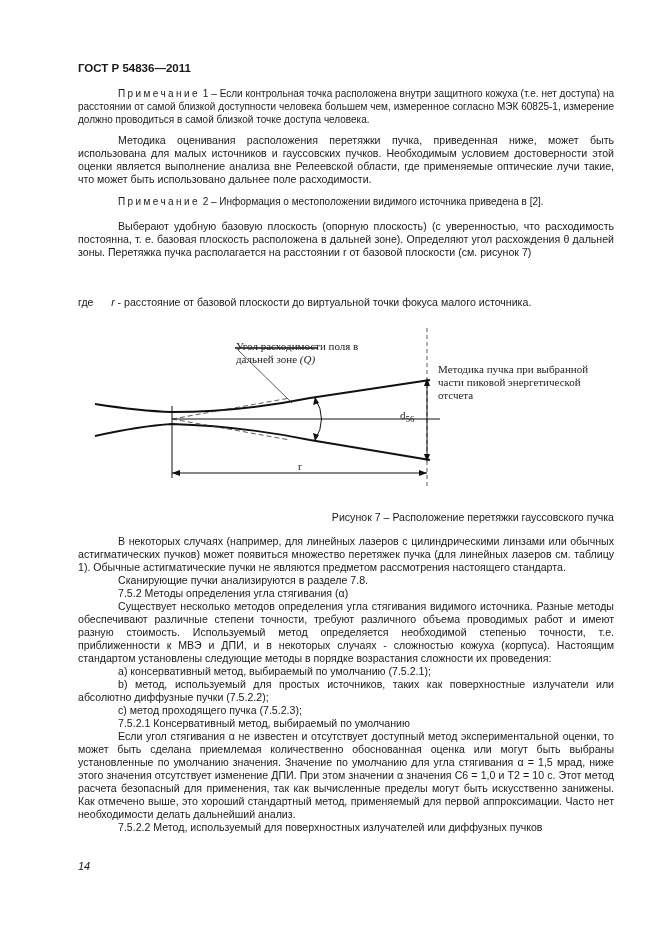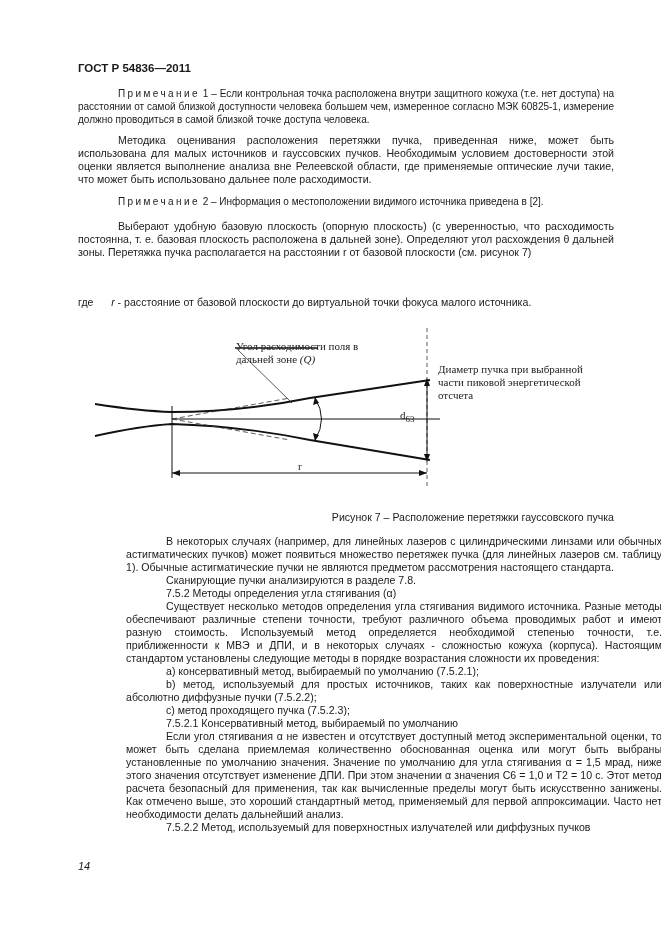--- a/index.html
+++ b/index.html
@@ -76,33 +76,33 @@
       <polygon points="367,155 359,152 359,158" fill="#111"></polygon>
 
       <line x1="175" y1="30" x2="258" y2="30" stroke="#111" stroke-width="1.6"></line>
       <line x1="178" y1="32" x2="232" y2="85" stroke="#111" stroke-width="0.7"></line>
     </svg>
     <div class="fig-text" style="left:176px; top:22px;">
       <div>Угол расходимости поля в</div>
       <div><span>дальней зоне </span><i>(Q)</i></div>
     </div>
     <div class="fig-text" style="left:340px; top:91px;">
-      <span>d</span><sub style="font-size:9px;">63</sub>
+      <span>d</span><sub style="font-size:9px;">56</sub>
     </div>
     <div class="fig-text" style="left:238px; top:142px;">r</div>
     <div class="fig-text" style="left:378px; top:45px; width:200px;">
-      <div>Диаметр пучка при выбранной</div>
+      <div>Методика пучка при выбранной</div>
       <div>части пиковой энергетической</div>
       <div>отсчета</div>
     </div>
   </div>
 
   <div class="caption">Рисунок 7 – Расположение перетяжки  гауссовского пучка</div>
 
-  <div class="block" style="top:535px;margin-left:48px;">
+  <div class="block" style="top:535px;">
     <p class="ind">В некоторых случаях (например, для линейных лазеров с цилиндрическими линзами или обычных астигматических пучков) может появиться множество перетяжек пучка (для линейных лазеров см. таблицу 1). Обычные астигматические пучки не являются предметом рассмотрения настоящего стандарта.</p>
     <p class="ind">Сканирующие пучки анализируются в разделе 7.8.</p>
     <p class="ind">7.5.2 Методы определения угла стягивания (α)</p>
     <p class="ind">Существует несколько методов определения угла стягивания видимого источника. Разные методы обеспечивают различные степени точности, требуют различного объема проводимых работ и имеют разную стоимость. Используемый метод определяется необходимой степенью точности, т.е. приближенности к МВЭ и ДПИ, и в некоторых случаях - сложностью кожуха (корпуса). Настоящим стандартом установлены следующие методы в порядке возрастания сложности их проведения:</p>
     <p class="ind">а) консервативный метод, выбираемый по умолчанию (7.5.2.1);</p>
     <p class="ind">b) метод, используемый для простых источников, таких как поверхностные излучатели или абсолютно диффузные пучки (7.5.2.2);</p>
     <p class="ind">с) метод проходящего пучка (7.5.2.3);</p>
     <p class="ind">7.5.2.1 Консервативный метод, выбираемый по умолчанию</p>
     <p class="ind">Если угол стягивания α не известен и отсутствует доступный  метод экспериментальной оценки, то может быть сделана приемлемая количественно обоснованная оценка или  могут быть выбраны установленные по умолчанию значения. Значение по умолчанию для угла стягивания  α = 1,5 мрад, ниже этого значения отсутствует изменение ДПИ. При этом значении α значения C6 = 1,0  и  T2 = 10 с. Этот метод расчета безопасный для применения, так как вычисленные пределы могут быть искусственно занижены. Как отмечено выше, это хороший стандартный метод, применяемый для первой аппроксимации. Часто нет необходимости делать дальнейший анализ.</p>
     <p class="ind">7.5.2.2 Метод, используемый для поверхностных излучателей или диффузных пучков</p>

